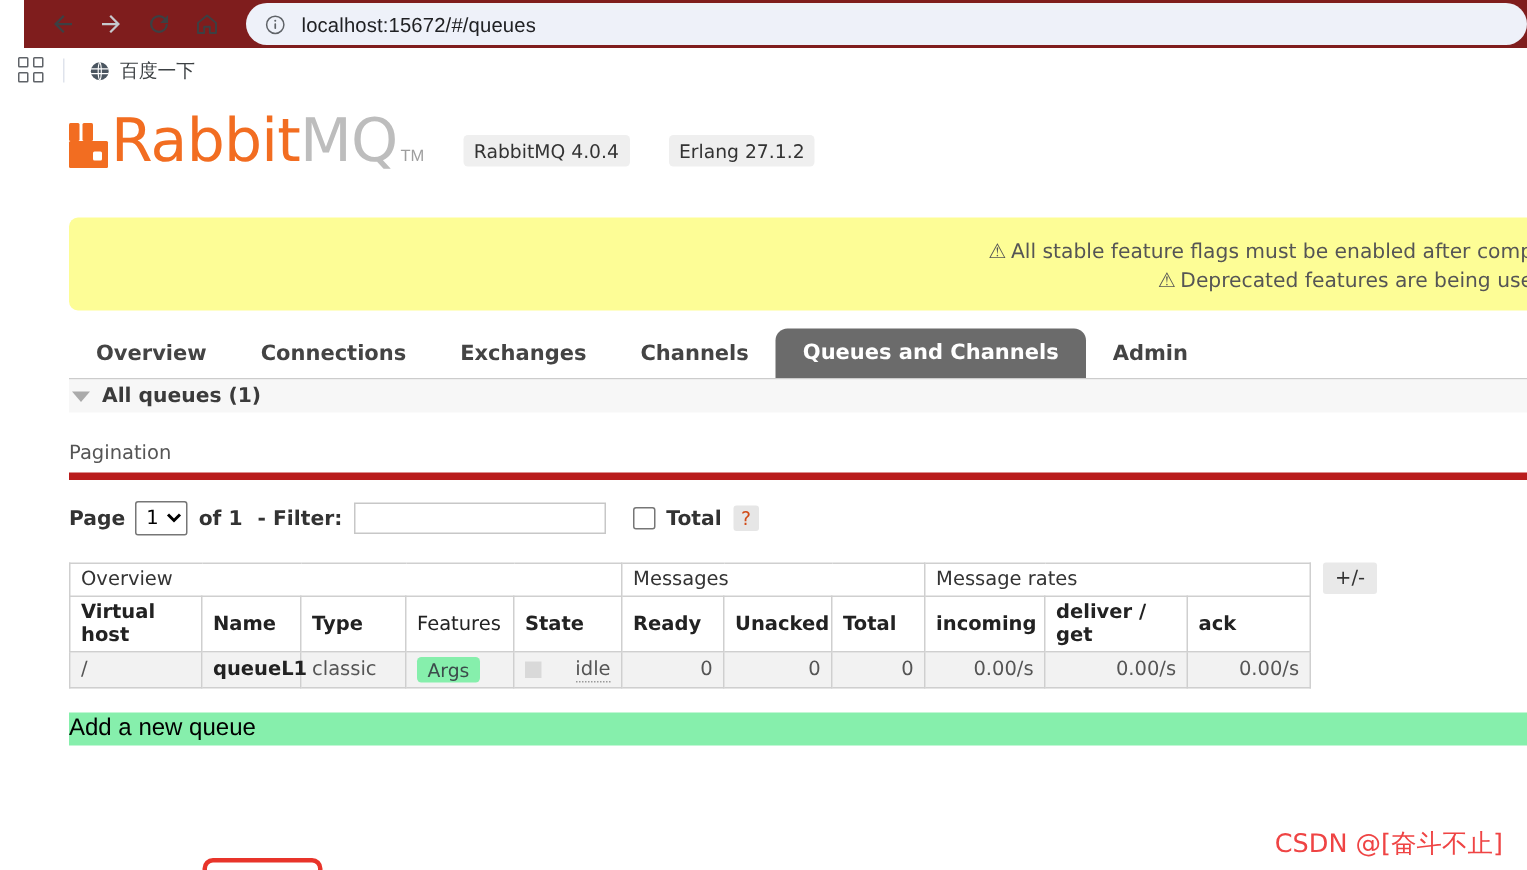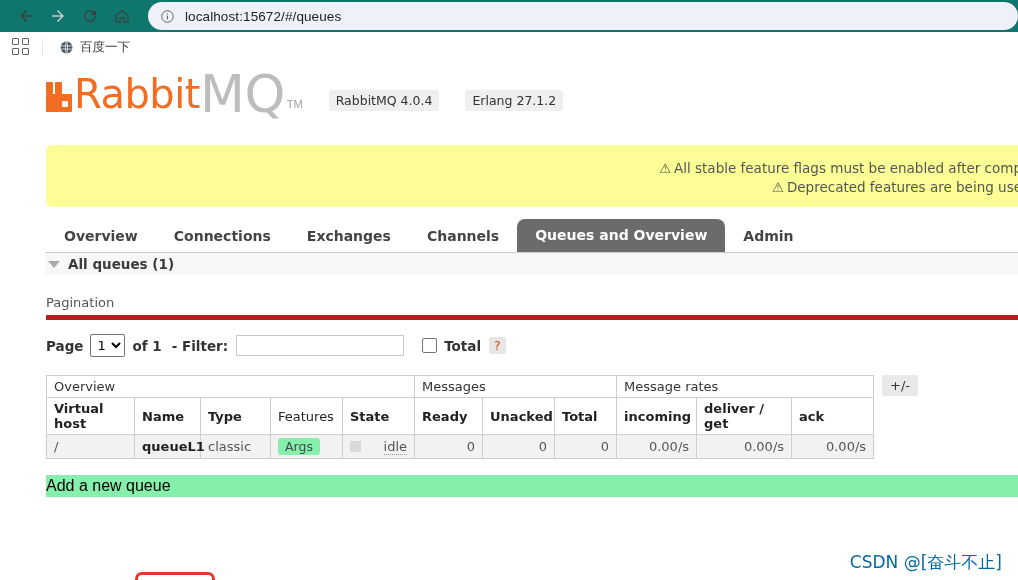--- a/index.html
+++ b/index.html
@@ -11,25 +11,26 @@
     height: 580px;
     overflow: hidden;
     background: #ffffff;
     font-family: "Liberation Sans", sans-serif;
     -webkit-font-smoothing: antialiased;
   }
 
   
   .browser-toolbar {
     height: 32px;
-    background: #0f766e;
+    background: #7f1d1d;
     display: flex;
     align-items: center;
     padding: 0 0 0 10px;
     box-sizing: border-box;
+    margin-left: 16px;
   }
   .nav-btn {
     width: 32px;
     height: 28px;
     display: flex;
     align-items: center;
     justify-content: center;
     flex: 0 0 auto;
     border-radius: 50%;
   }
@@ -158,21 +159,21 @@
   }
   .logo-rabbit {
     font-size: 40px;
     color: #f26d21;
     font-family: "DejaVu Sans", sans-serif;
     font-weight: 400;
     line-height: 40px;
     letter-spacing: -0.5px;
   }
   .logo-mq {
-    font-size: 52px;
+    font-size: 40px;
     color: #bdbdbd;
     font-family: "DejaVu Sans", sans-serif;
     font-weight: 400;
     line-height: 40px;
     letter-spacing: -0.5px;
   }
   .logo-tm {
     font-size: 11px;
     color: #9e9e9e;
     margin-left: 2px;
@@ -424,21 +425,21 @@
     width: 972px;
     box-sizing: border-box;
     margin-top: 16px;
   }
 
   .watermark {
     position: absolute;
     right: 16px;
     bottom: 6px;
     font-size: 17px;
-    color: #0369a1;
+    color: #ef4444;
     font-family: "DejaVu Sans", sans-serif;
     white-space: nowrap;
   }
 </style>
 </head>
 <body>
 
 <div class="browser-toolbar">
   <div class="nav-btn">
     <svg width="18" height="18" viewBox="0 0 24 24">
@@ -514,21 +515,21 @@
       <div class="warn-line">
         <span class="wicon">⚠</span><span>Deprecated features are being use</span>
       </div>
     </div>
 
     <div class="tabs">
       <div class="tab">Overview</div>
       <div class="tab">Connections</div>
       <div class="tab">Exchanges</div>
       <div class="tab">Channels</div>
-      <div class="tab active">Queues and Overview</div>
+      <div class="tab active">Queues and Channels</div>
       <div class="tab">Admin</div>
     </div>
 
 
     <div class="section-bar">
       <span class="caret"></span>
       <span class="sb-label">All queues (1)</span>
     </div>
 
     <div class="pagination-label">Pagination</div>

